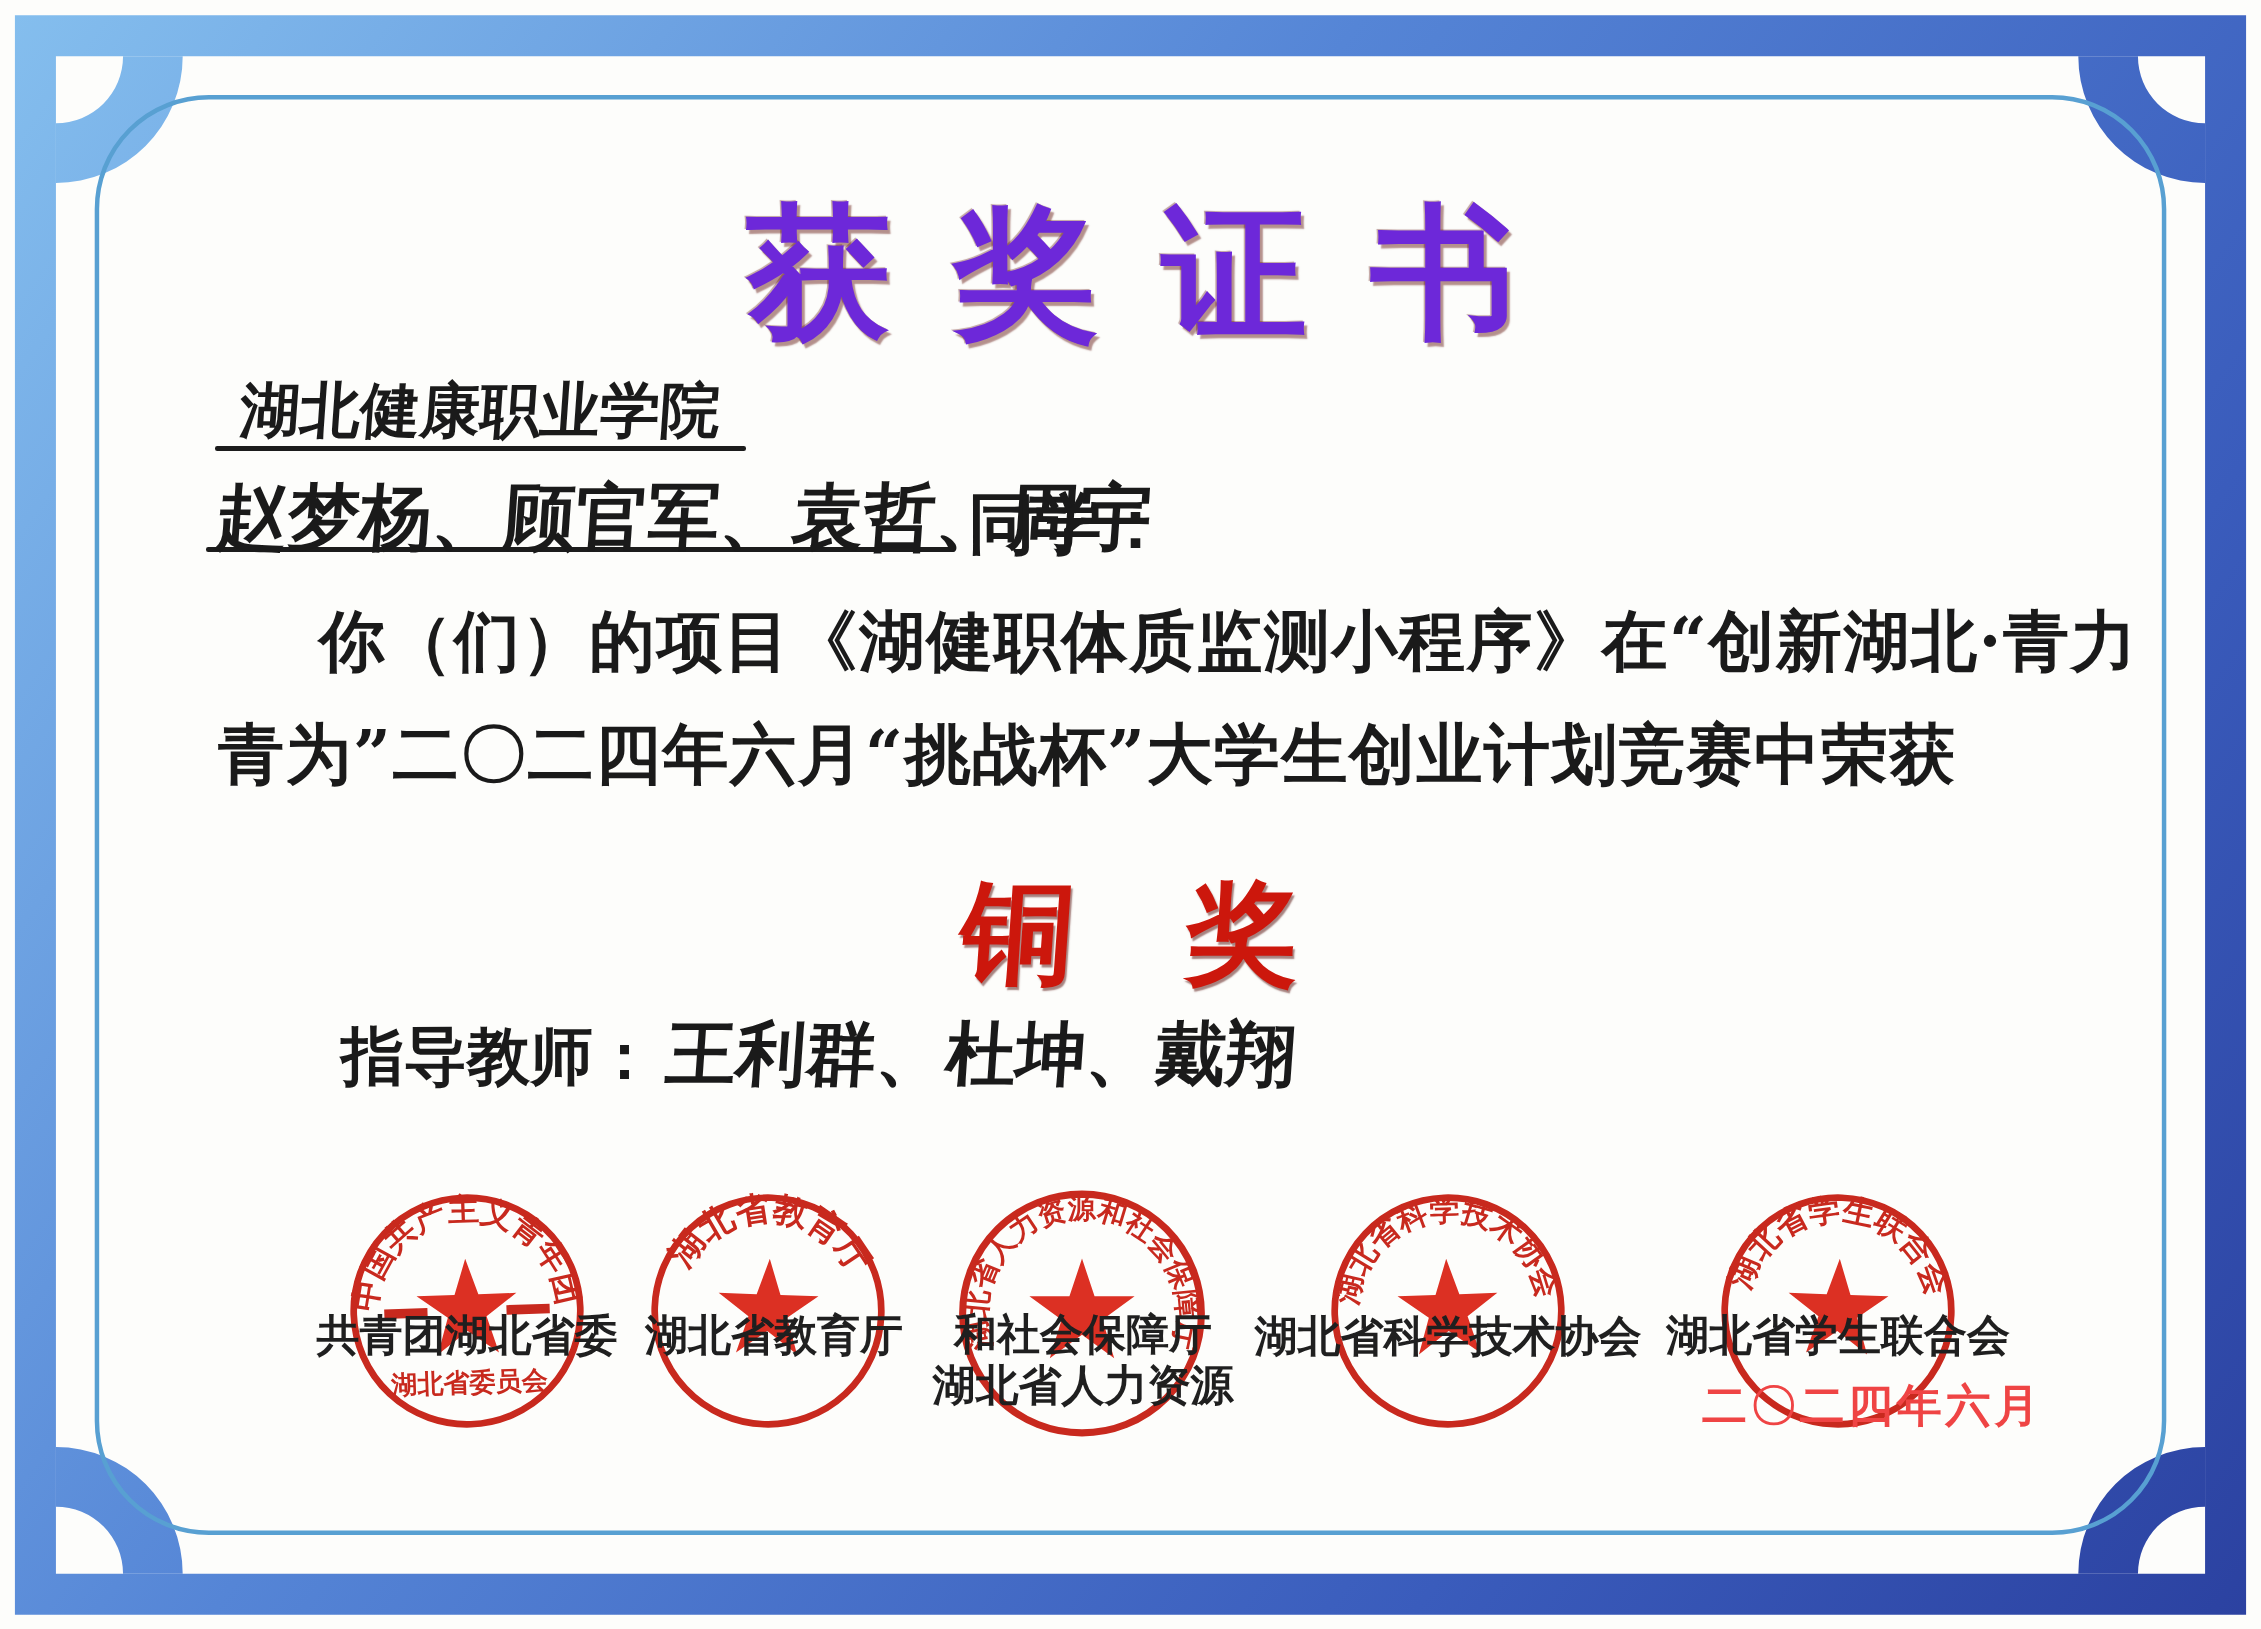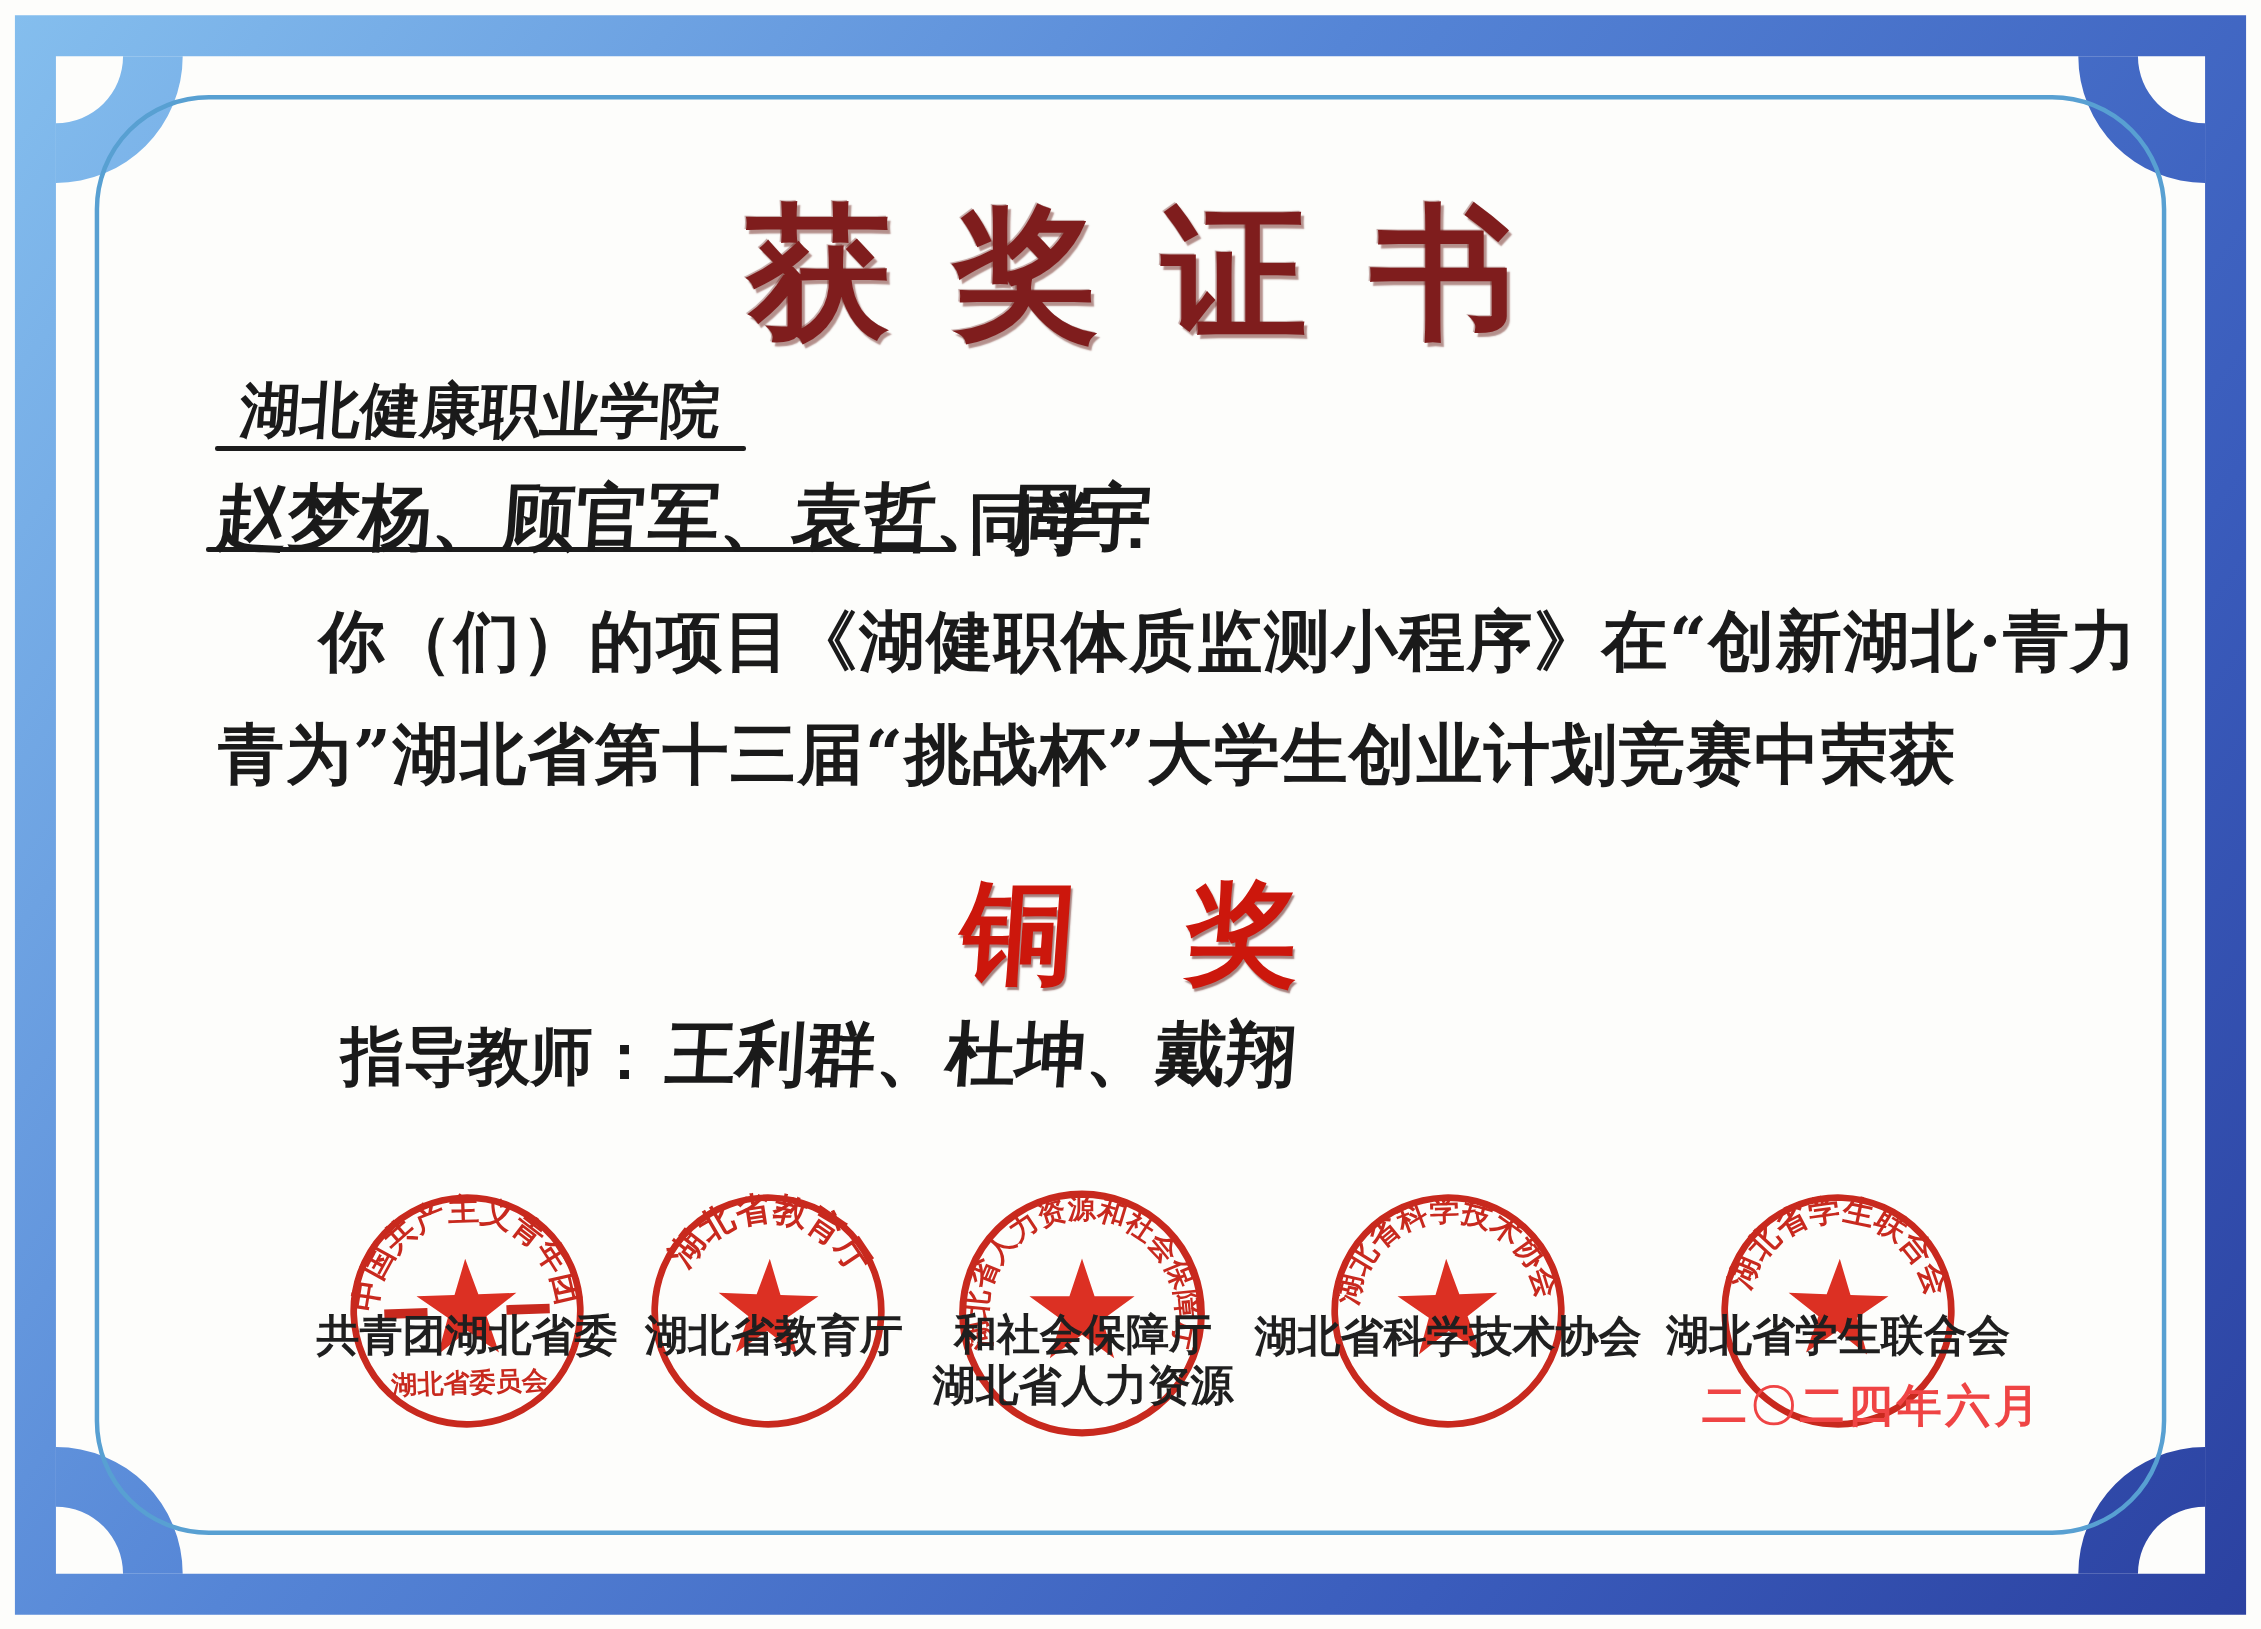--- a/index.html
+++ b/index.html
@@ -13,21 +13,21 @@
   }
   .frame-svg{position:absolute;left:0;top:0;width:100%;height:100%;z-index:1;}
   .abs{position:absolute;z-index:4;}
   .print{font-family:"DejaVu Serif","Liberation Serif",serif;font-weight:600;}
   .hand{font-family:"DejaVu Sans","Liberation Sans",sans-serif;font-weight:700;display:inline-block;transform:skewX(-4deg);}
   .title{
     left:0;top:177px;width:100%;
     text-align:center;
     font-size:145px;font-weight:800;
     letter-spacing:63px;padding-left:63px;box-sizing:border-box;
-    color:#7f1d1d;
+    color:#6d28d9;
     text-shadow:3px 3.7px 1.5px rgba(90,10,5,.45), -1.5px -1.5px 0.7px rgba(90,10,5,.35);
     white-space:nowrap;
   }
   .school{left:240px;top:371px;font-size:60px;white-space:nowrap;}
   .underline{position:absolute;background:#1c1c1c;height:4.5px;border-radius:2.2px;z-index:3;}
   .u-school{left:215px;top:446px;width:531px;}
   .students{left:216px;top:470px;font-size:72px;white-space:nowrap;}
   .u-students{left:206px;top:547px;width:749px;}
   .suffix{left:968px;top:479px;font-size:67px;white-space:nowrap;}
   .body1{left:319px;top:597px;font-size:66px;white-space:nowrap;letter-spacing:1.5px;}
@@ -80,21 +80,21 @@
   <div class="abs title">获奖证书</div>
 
   <div class="abs school hand">湖北健康职业学院</div>
   <div class="underline u-school"></div>
 
   <div class="abs students hand">赵梦杨、顾官军、袁哲、周宇</div>
   <div class="underline u-students"></div>
   <div class="abs suffix print">同学：</div>
 
   <div class="abs body1 print">你（们）的项目《湖健职体质监测小程序》在“创新湖北·青力</div>
-  <div class="abs body2 print">青为”湖北省第十三届“挑战杯”大学生创业计划竞赛中荣获</div>
+  <div class="abs body2 print">青为”二〇二四年六月“挑战杯”大学生创业计划竞赛中荣获</div>
 
   <div class="abs award hand">铜　奖</div>
 
   <div class="abs teachers-row">
     <span class="teacher-label print">指导教师：</span>
     <span class="teacher-names hand">王利群、杜坤、戴翔</span>
   </div>
 
 
   <svg class="seal" style="left:344px;top:1184px;transform:rotate(-2deg);" width="246" height="254" viewBox="0 0 330 340">

